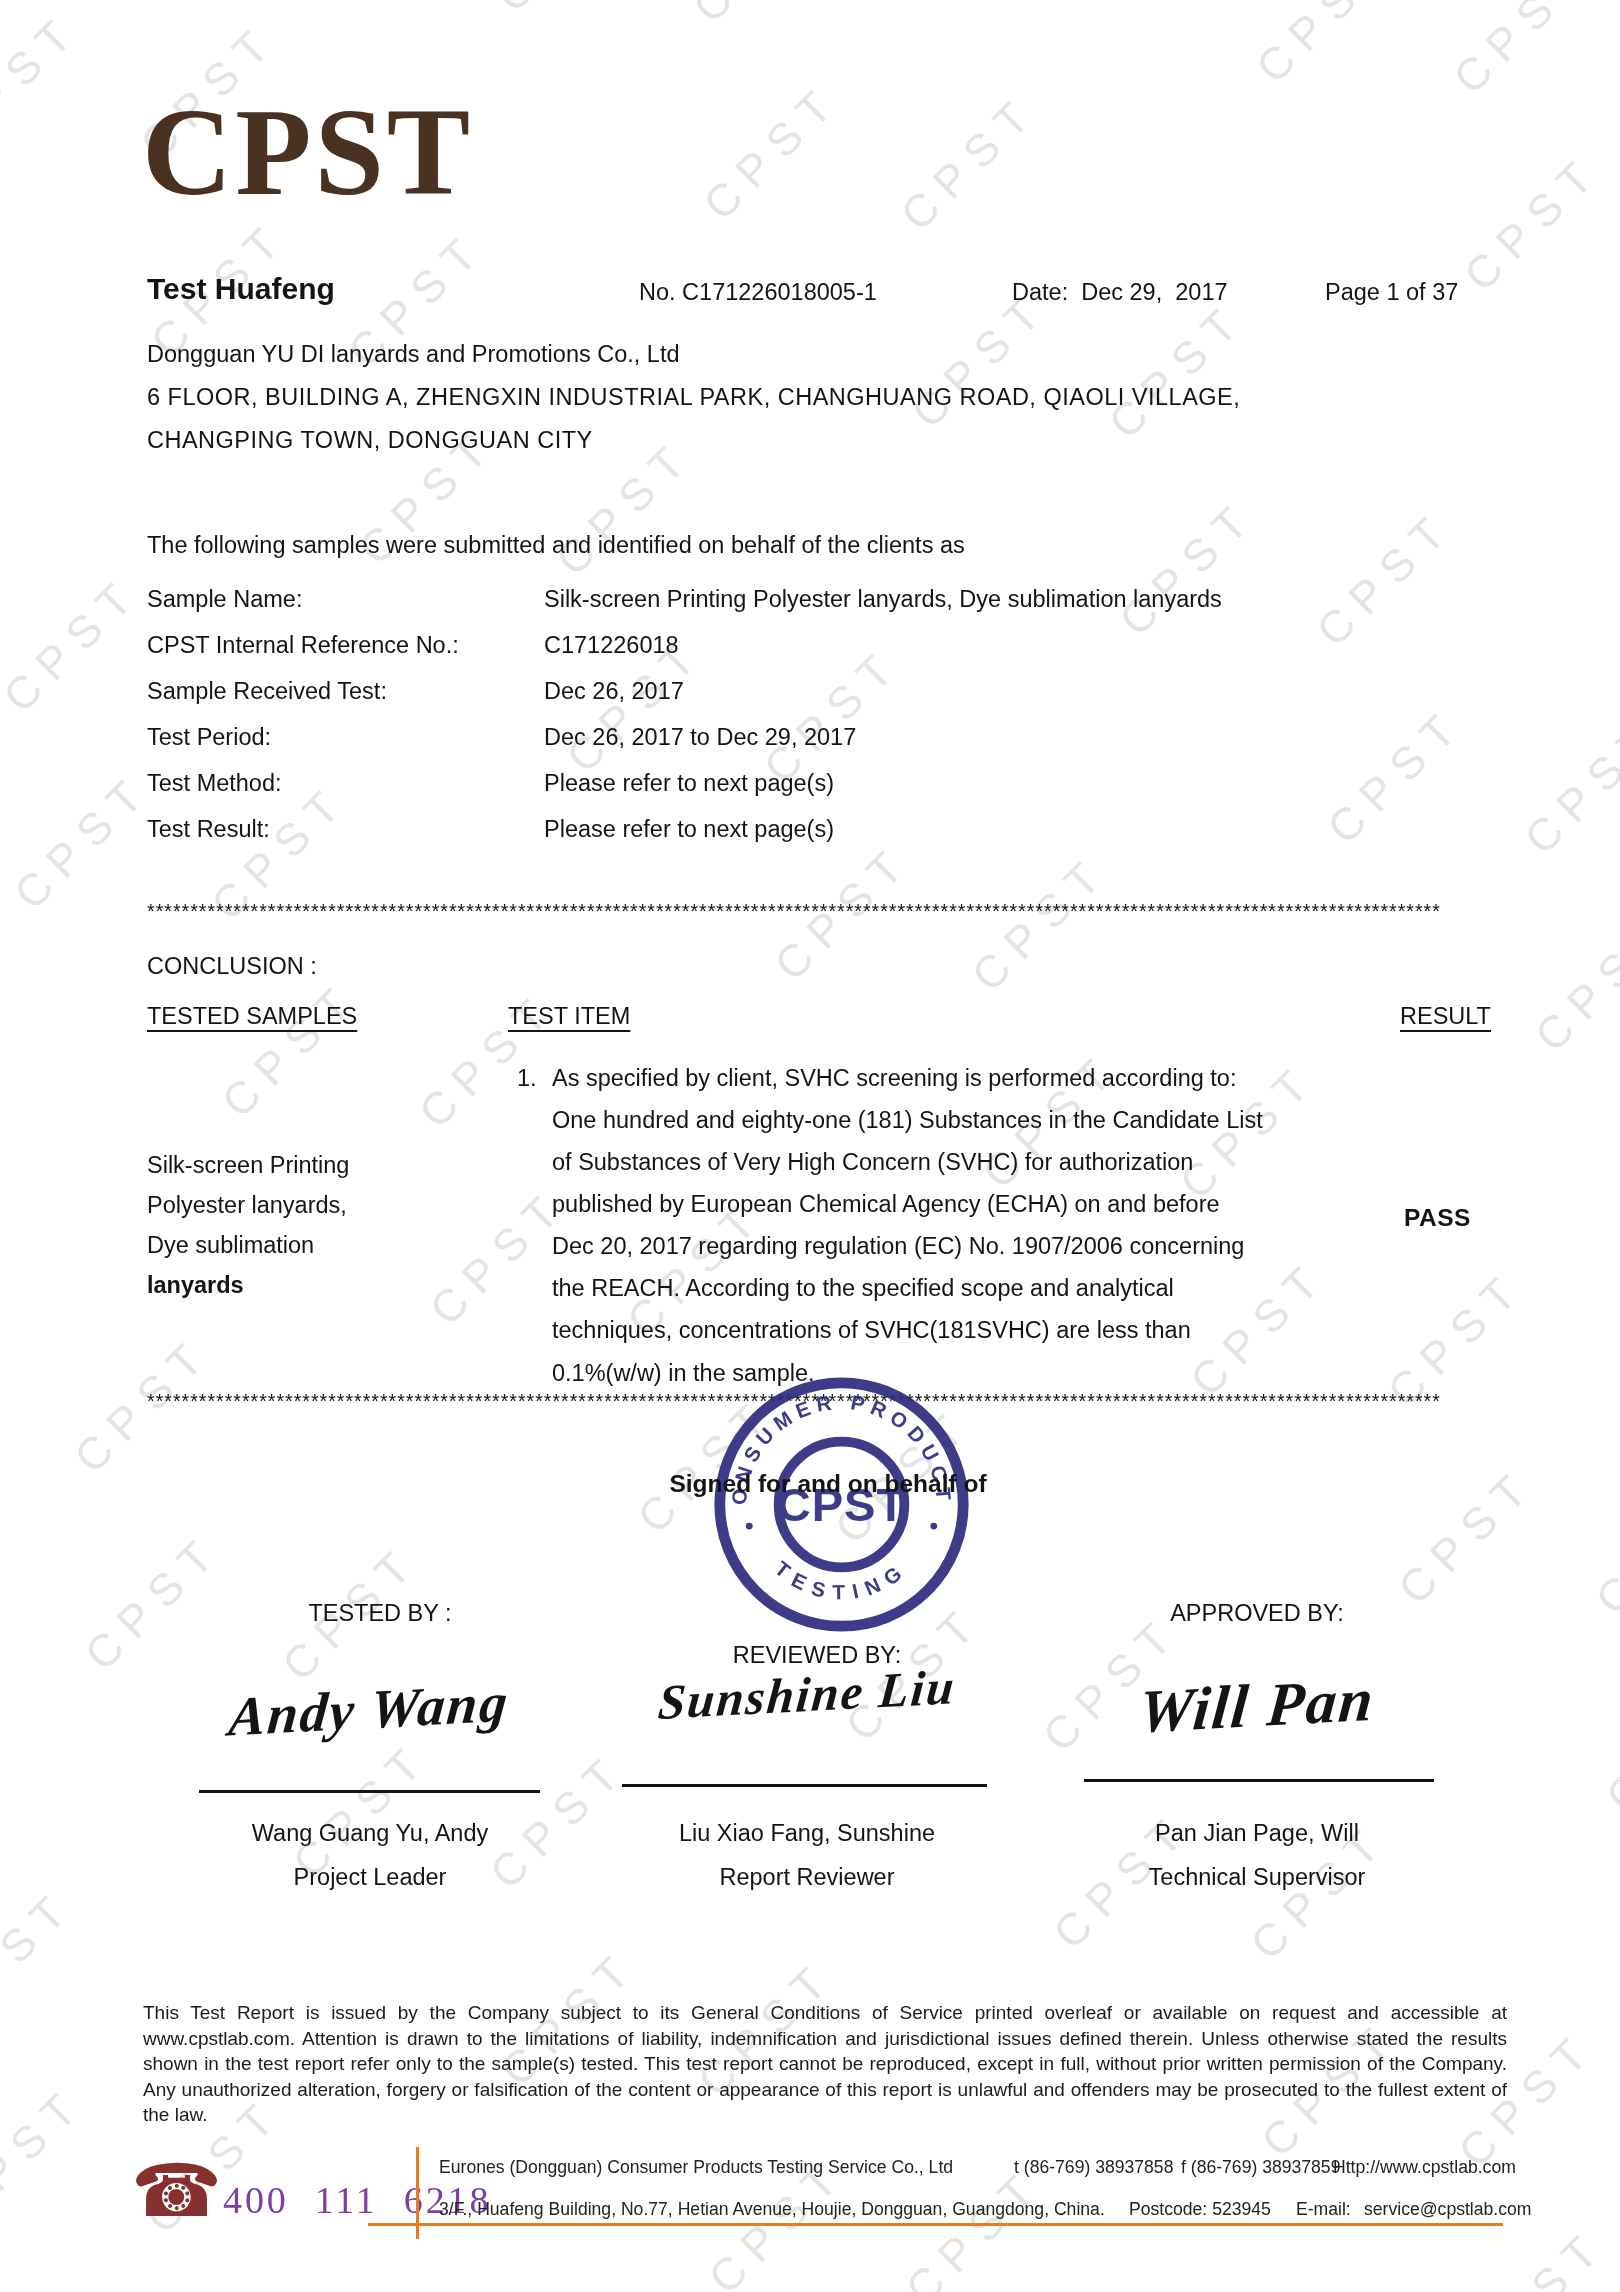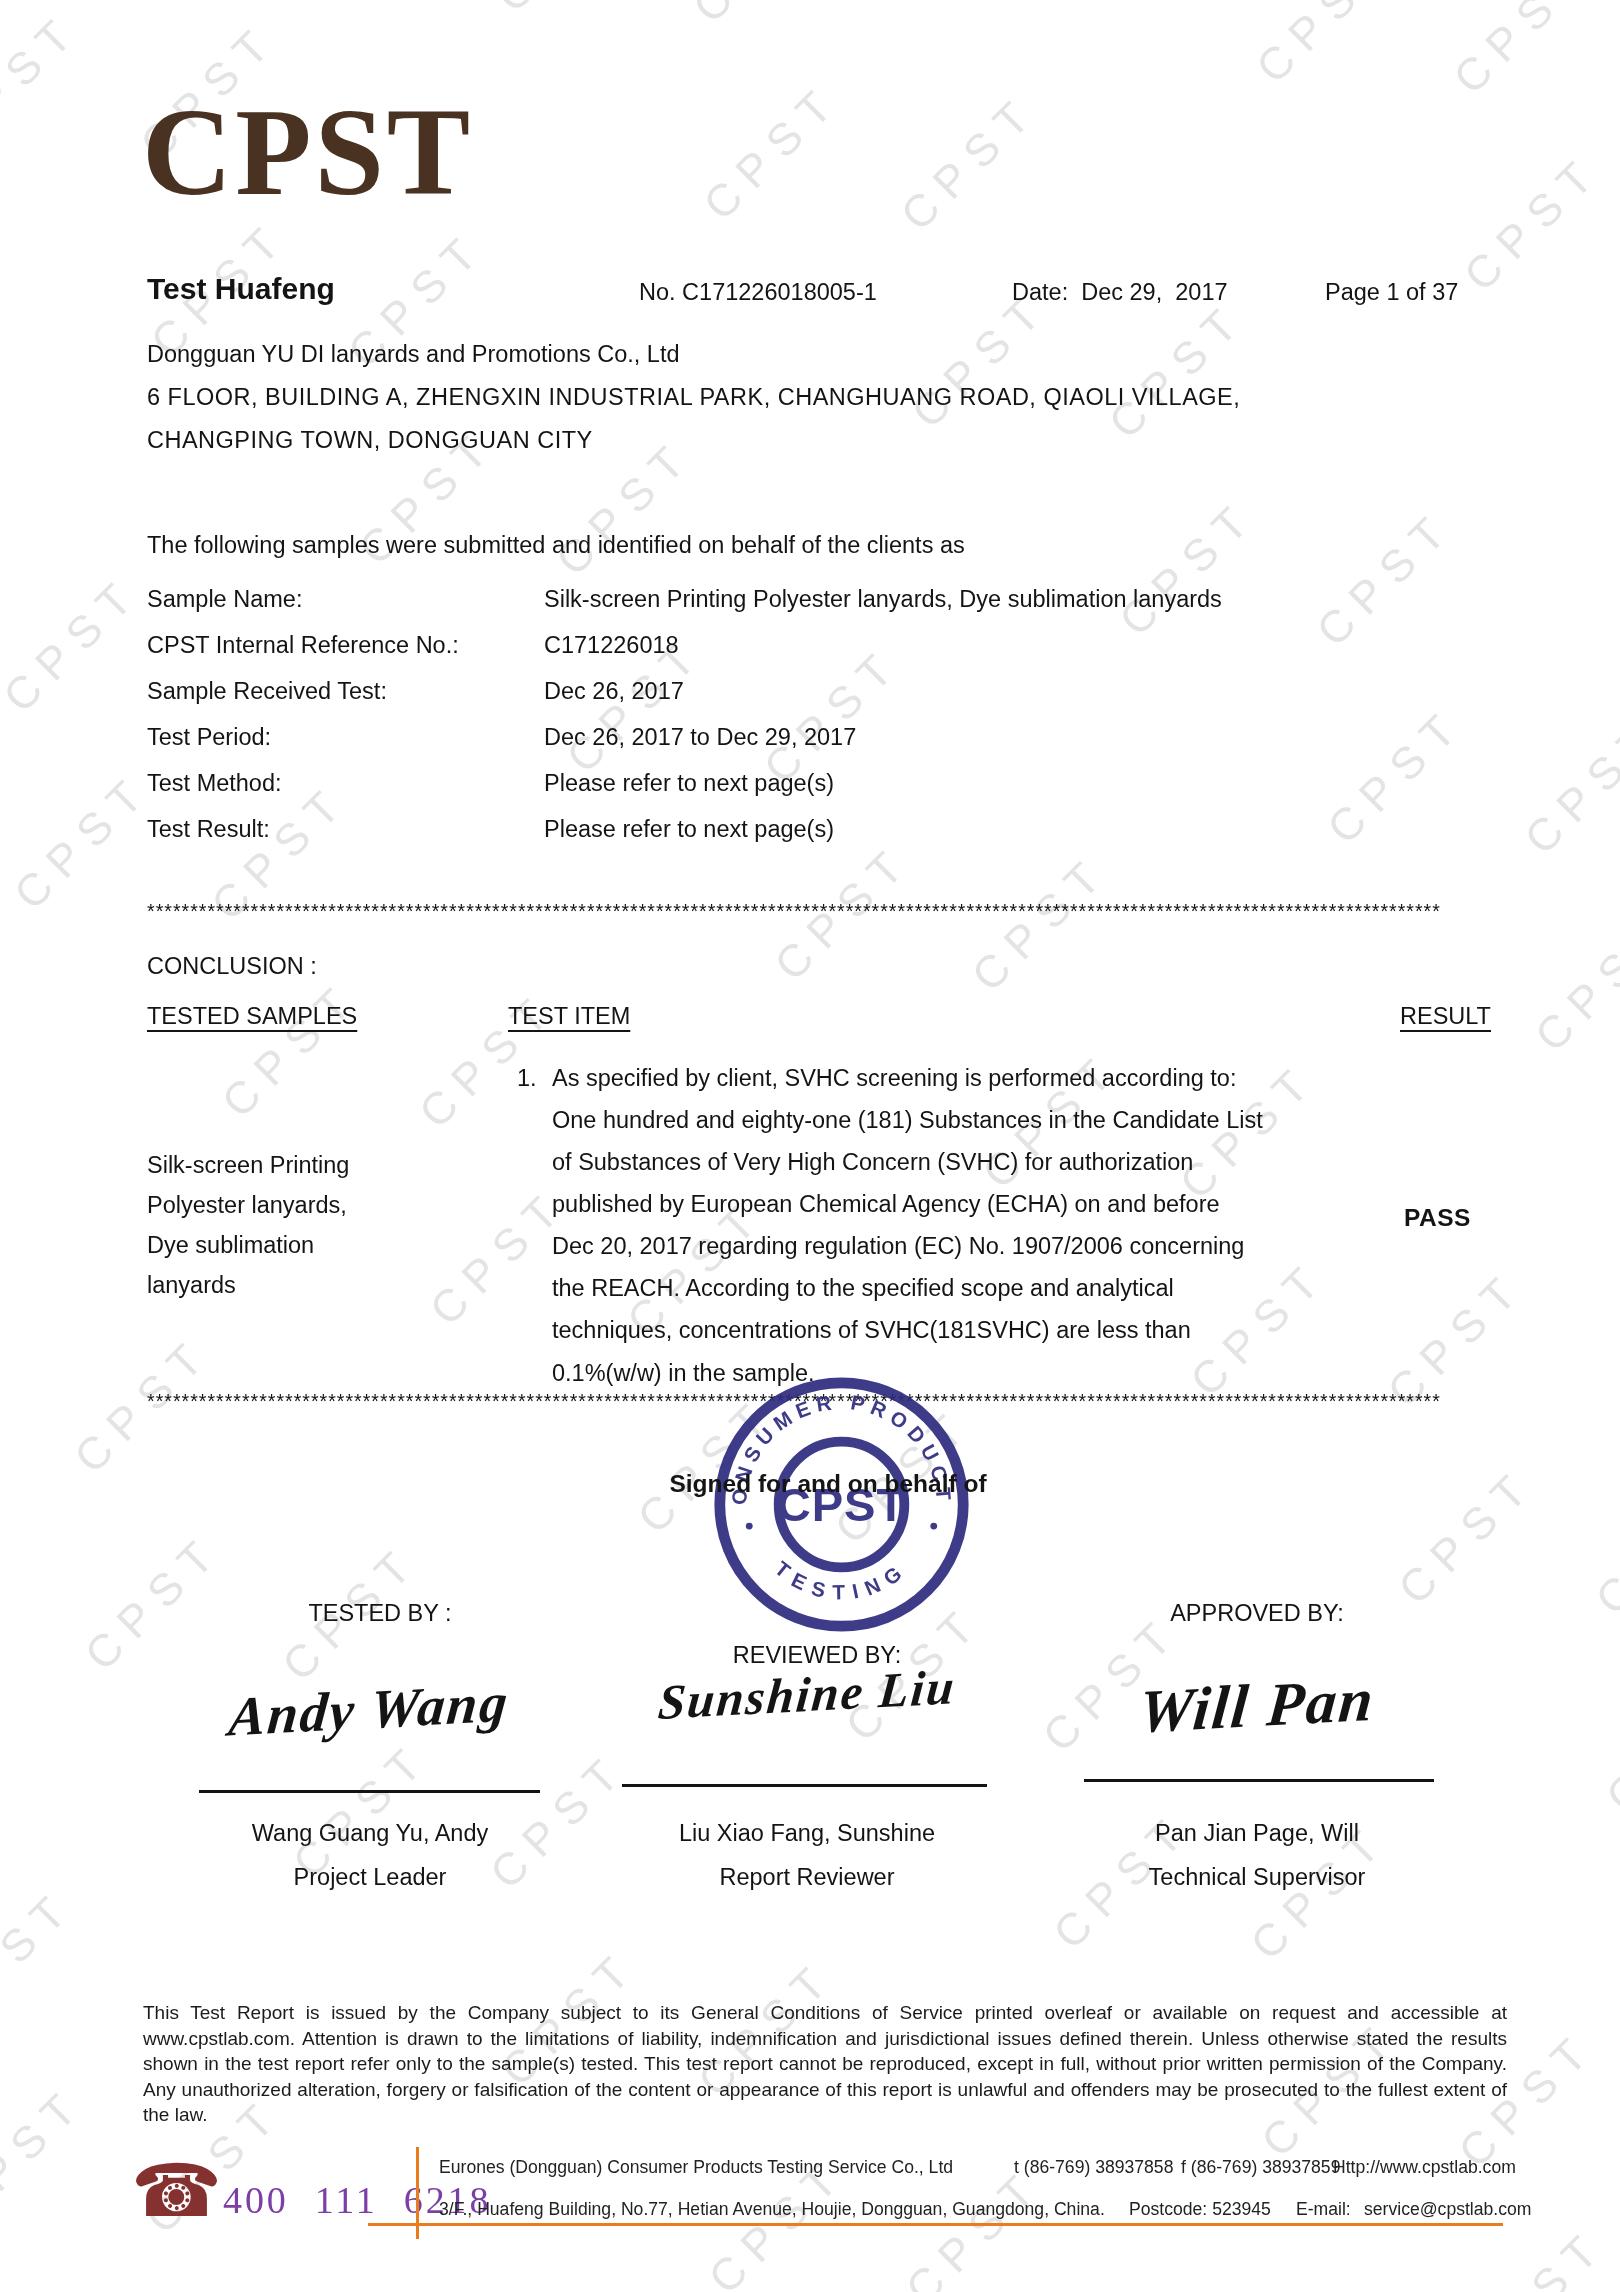--- a/index.html
+++ b/index.html
@@ -109,21 +109,21 @@
     <div class="abs h24" style="left:147px;top:953px;">CONCLUSION :</div>
 
     <div class="abs colhead" style="left:147px;top:1003px;">TESTED SAMPLES</div>
     <div class="abs colhead" style="left:508px;top:1003px;">TEST ITEM</div>
     <div class="abs colhead" style="left:1400px;top:1003px;">RESULT</div>
 
     <div>
       <div class="abs h24" style="left:147px;top:1152px;">Silk-screen Printing</div>
       <div class="abs h24" style="left:147px;top:1192px;">Polyester lanyards,</div>
       <div class="abs h24" style="left:147px;top:1232px;">Dye sublimation</div>
-      <div class="abs h24" style="left:147px;top:1272px;">lanyards</div>
+      <div class="abs h24" style="left:147px;top:1272px;font-weight:bold;">lanyards</div>
     </div>
 
     <div>
       <div class="abs item-line" style="left:517px;top:1057px;">1.</div>
       <div class="abs item-line" style="left:552px;top:1057px;">As specified by client, SVHC screening is performed according to:</div>
       <div class="abs item-line" style="left:552px;top:1099px;">One hundred and eighty-one (181) Substances in the Candidate List</div>
       <div class="abs item-line" style="left:552px;top:1141px;">of Substances of Very High Concern (SVHC) for authorization</div>
       <div class="abs item-line" style="left:552px;top:1183px;">published by European Chemical Agency (ECHA) on and before</div>
       <div class="abs item-line" style="left:552px;top:1225px;">Dec 20, 2017 regarding regulation (EC) No. 1907/2006 concerning</div>
       <div class="abs item-line" style="left:552px;top:1267px;">the REACH. According to the specified scope and analytical</div>

